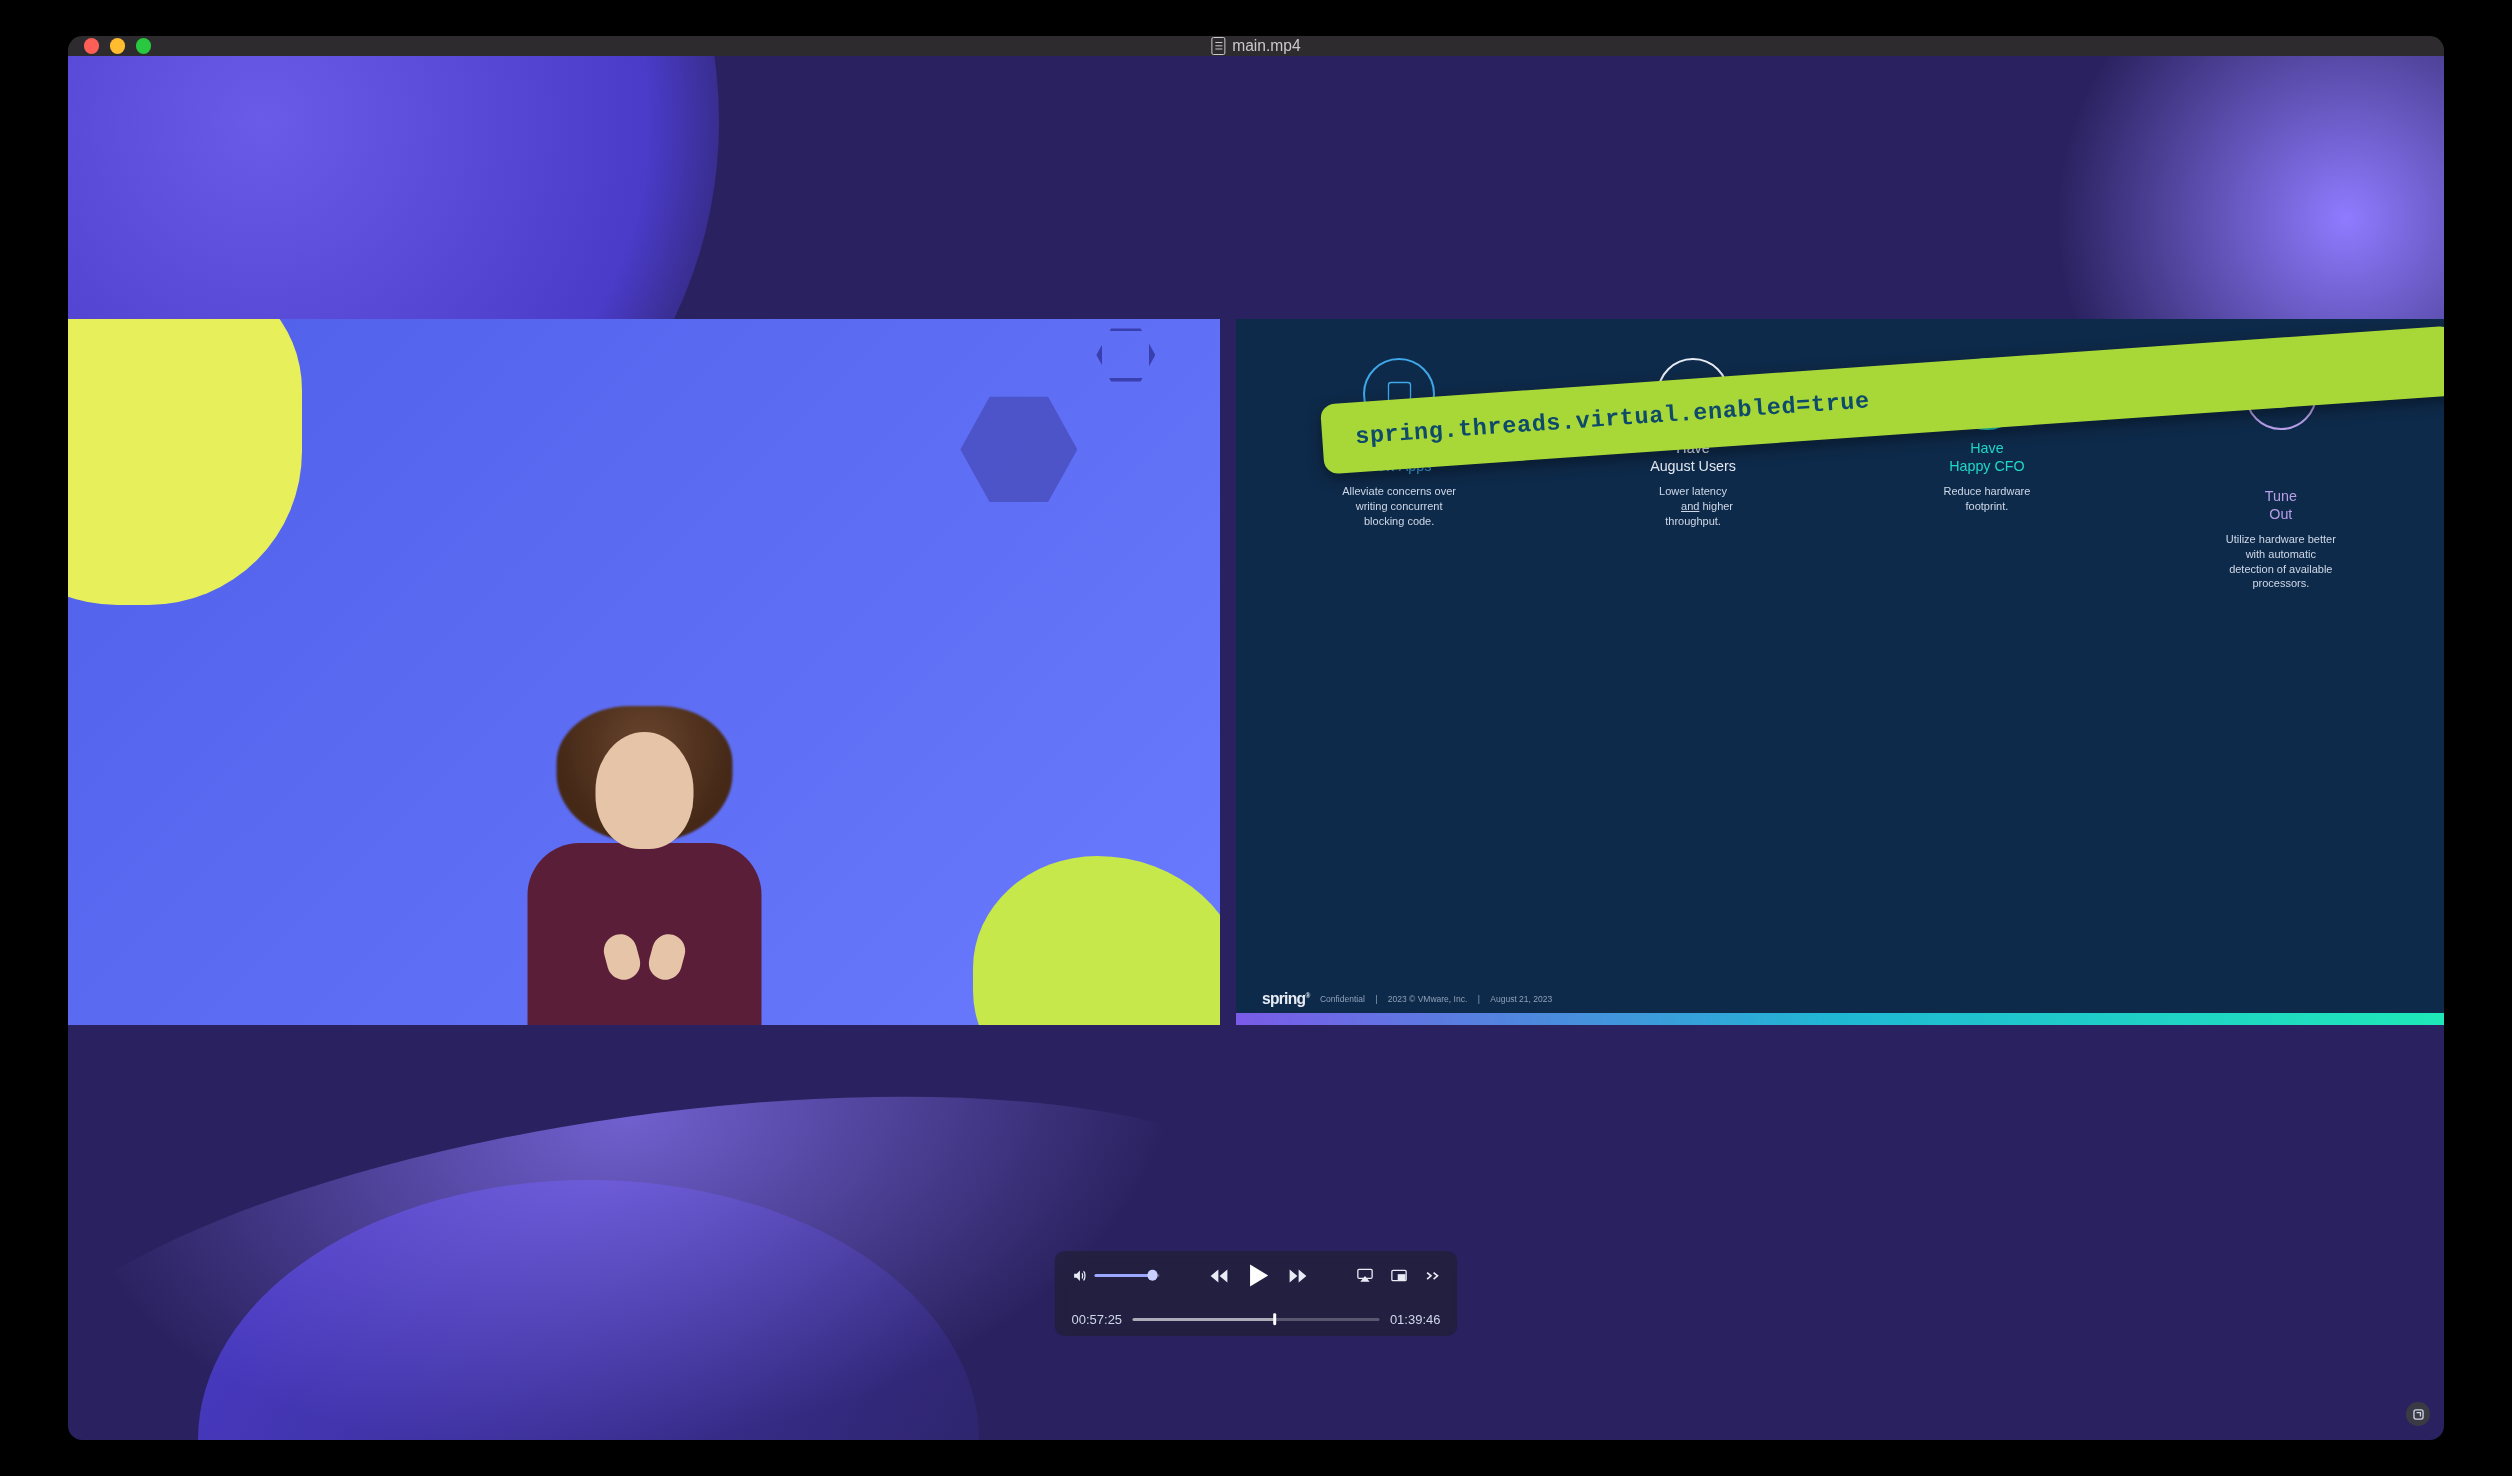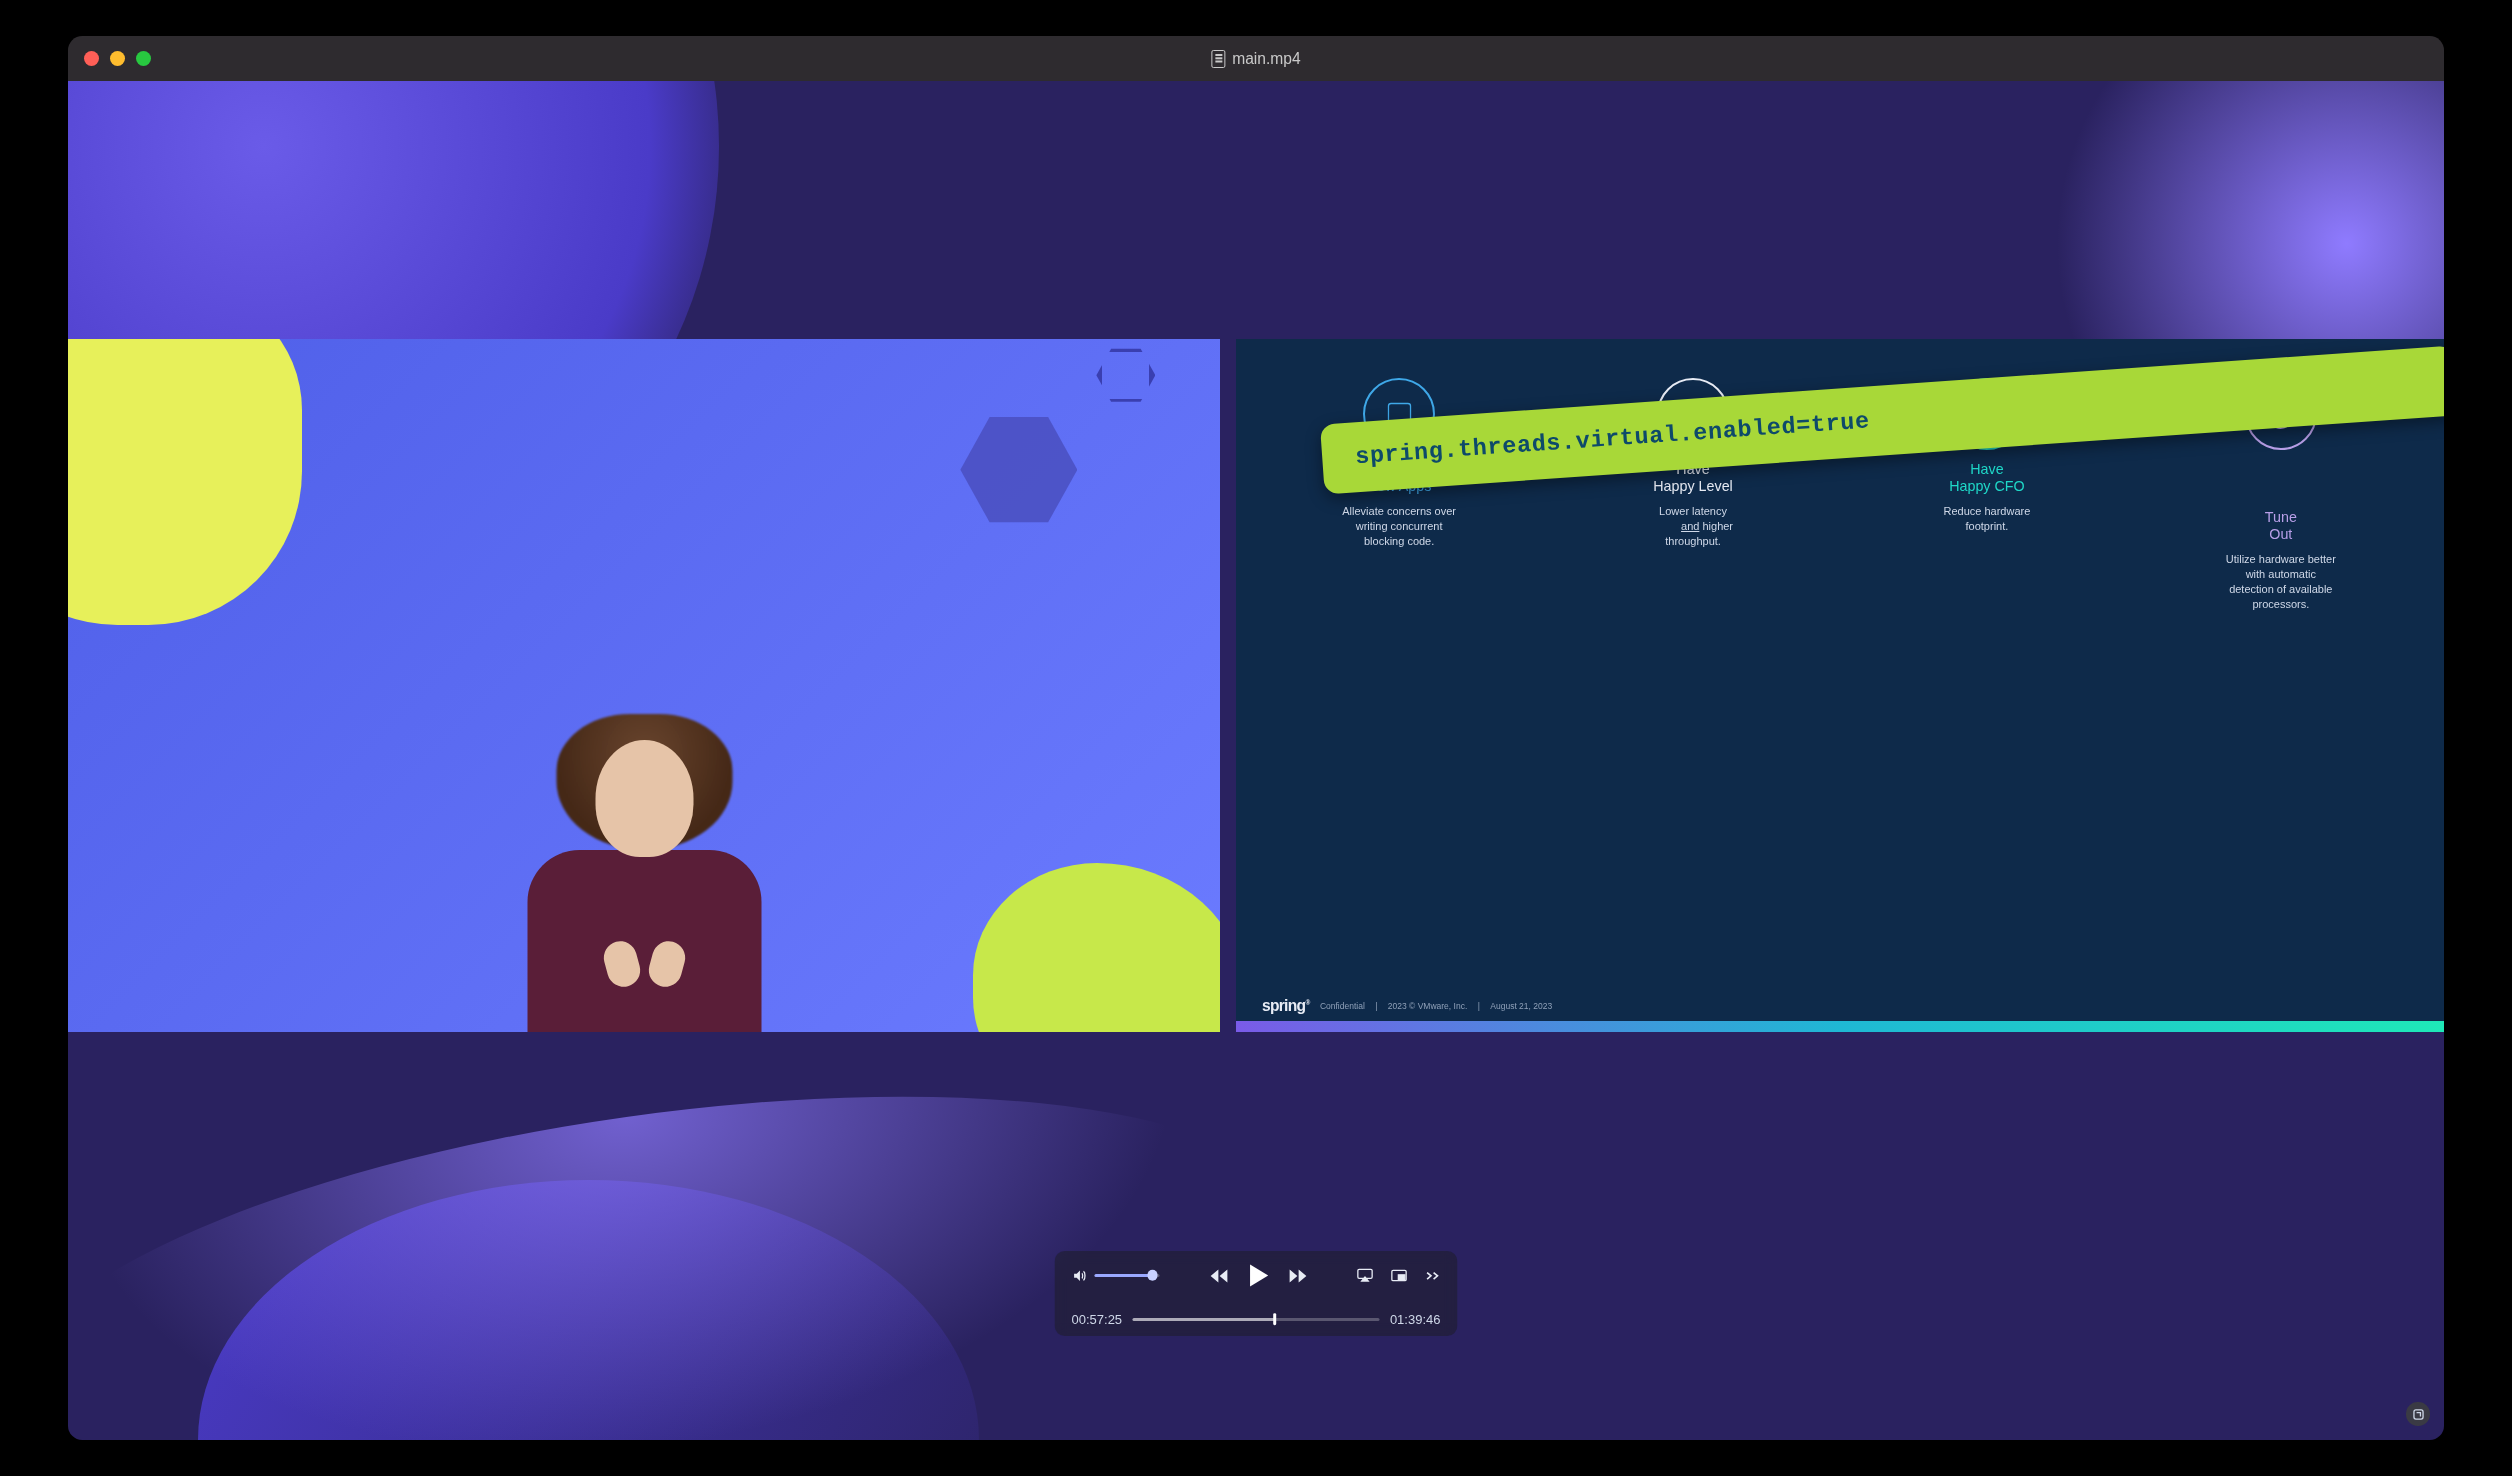--- a/index.html
+++ b/index.html
@@ -10,21 +10,21 @@
     top: 36px; left: 68px; right: 68px; bottom: 36px;
     background: #000;
     border-radius: 14.3px;
     overflow: hidden;
     display: flex;
     flex-direction: column;
     box-shadow: 0 0 26px rgba(0,0,0,0.6);
   }
 
   .titlebar {
-    height: 45px;
+    height: 20px;
     background: #2e2b2f;
     display: flex;
     align-items: center;
     padding: 0 15.6px;
     position: relative;
   }
   .traffic-lights { display: flex; gap: 10.4px; }
   .traffic-light { width: 15.6px; height: 15.6px; border-radius: 50%; }
   .tl-close { background: #ff5f57; }
   .tl-min   { background: #febc2e; }
@@ -249,21 +249,21 @@
           </div>
 
           <div class="feature">
             <div class="feat-circle c-white">
               <svg width="39" height="26" viewBox="0 0 60 40">
                   <path d="M18 32 Q6 32 6 22 Q6 12 16 12 Q18 4 28 4 Q40 4 42 14 Q54 14 54 24 Q54 32 44 32 Z" fill="none" stroke="#e8ecf5" stroke-width="2.5"></path>
                 </svg>
             </div>
             <div class="feat-title t-white">
               <span class="l1">Have</span>
-              <span class="l2">Happy Level</span>
+              <span class="l2">August Users</span>
             </div>
             <div class="feat-desc">
               <span>Lower latency </span><span class="und">and</span><span> higher throughput.</span>
             </div>
           </div>
 
           <div class="feature">
             <div class="feat-circle c-teal">
               <svg width="39" height="26" viewBox="0 0 60 40">
                   <path d="M18 32 Q6 32 6 22 Q6 12 16 12 Q18 4 28 4 Q40 4 42 14 Q54 14 54 24 Q54 32 44 32 Z" fill="none" stroke="#1fd8c8" stroke-width="2.5"></path>

